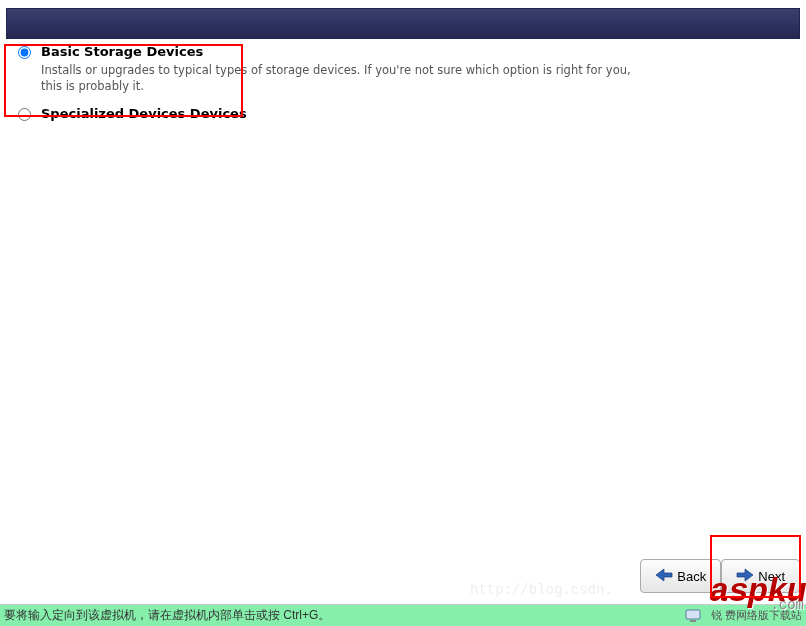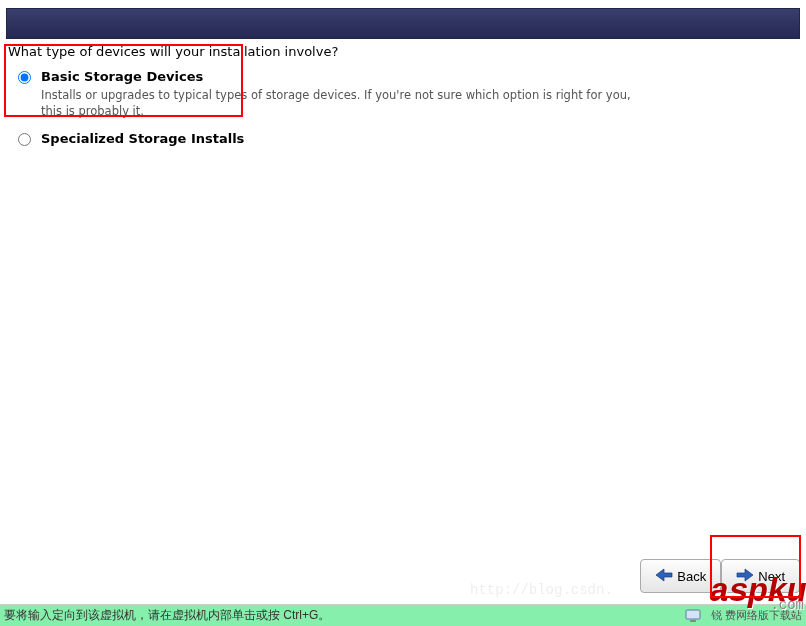--- a/index.html
+++ b/index.html
@@ -153,34 +153,33 @@
   </style>
 </head>
 <body>
 
 <div class="top-banner"></div>
 
 <div class="highlight-box-1"></div>
 <div class="highlight-box-2"></div>
 
 <div class="main-content">
-  <div class="question">What type of devices will your installation involve?</div>
 
   <div class="option-row">
     <input type="radio" name="storage" checked="" style="">
     <div class="option-text">
       <div class="option-title">Basic Storage Devices</div>
       <div class="option-desc">Installs or upgrades to typical types of storage devices.  If you're not sure which option is right for you, this is probably it.</div>
     </div>
   </div>
 
   <div class="option-row">
     <input type="radio" name="storage" style="">
     <div class="option-text">
-      <div class="option-title">Specialized Storage Installs</div>
+      <div class="option-title">Specialized Devices Devices</div>
     </div>
   </div>
 </div>
 
 <div class="ghost-url">http://blog.csdn.</div>
 
 <div class="button-bar">
   <button class="nav-button">
     <span>
       <svg width="18" height="14" viewBox="0 0 18 14">

